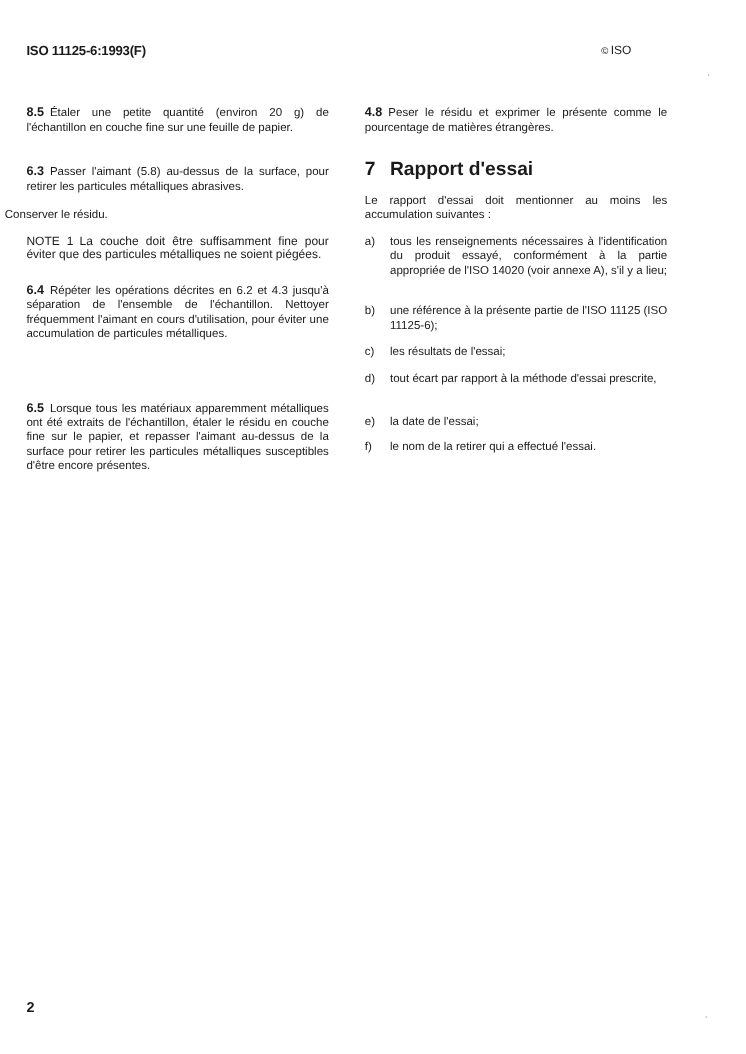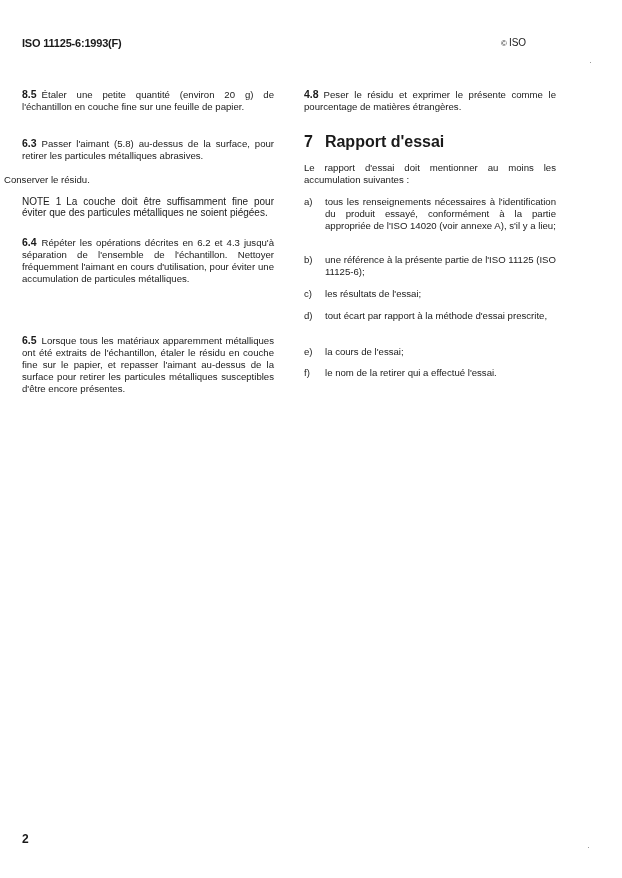--- a/index.html
+++ b/index.html
@@ -78,21 +78,21 @@
   <div class="li" style="top:92px;">
     <span class="lbl">c)</span>
     <span class="txt">les résultats de l'essai;</span>
   </div>
   <div class="li" style="top:114px;">
     <span class="lbl">d)</span>
     <span class="txt">tout écart par rapport à la méthode d'essai prescrite,</span>
   </div>
   <div class="li" style="top:150px;">
     <span class="lbl">e)</span>
-    <span class="txt">la cours de l'essai;</span>
+    <span class="txt">la date de l'essai;</span>
   </div>
   <div class="li" style="top:171px;">
     <span class="lbl">f)</span>
     <span class="txt">le nom de la retirer qui a effectué l'essai.</span>
   </div>
 </div>
 
 <div class="abs pageno">2</div>
 <div class="abs speck" style="left:588px;top:847px;"></div>
 

